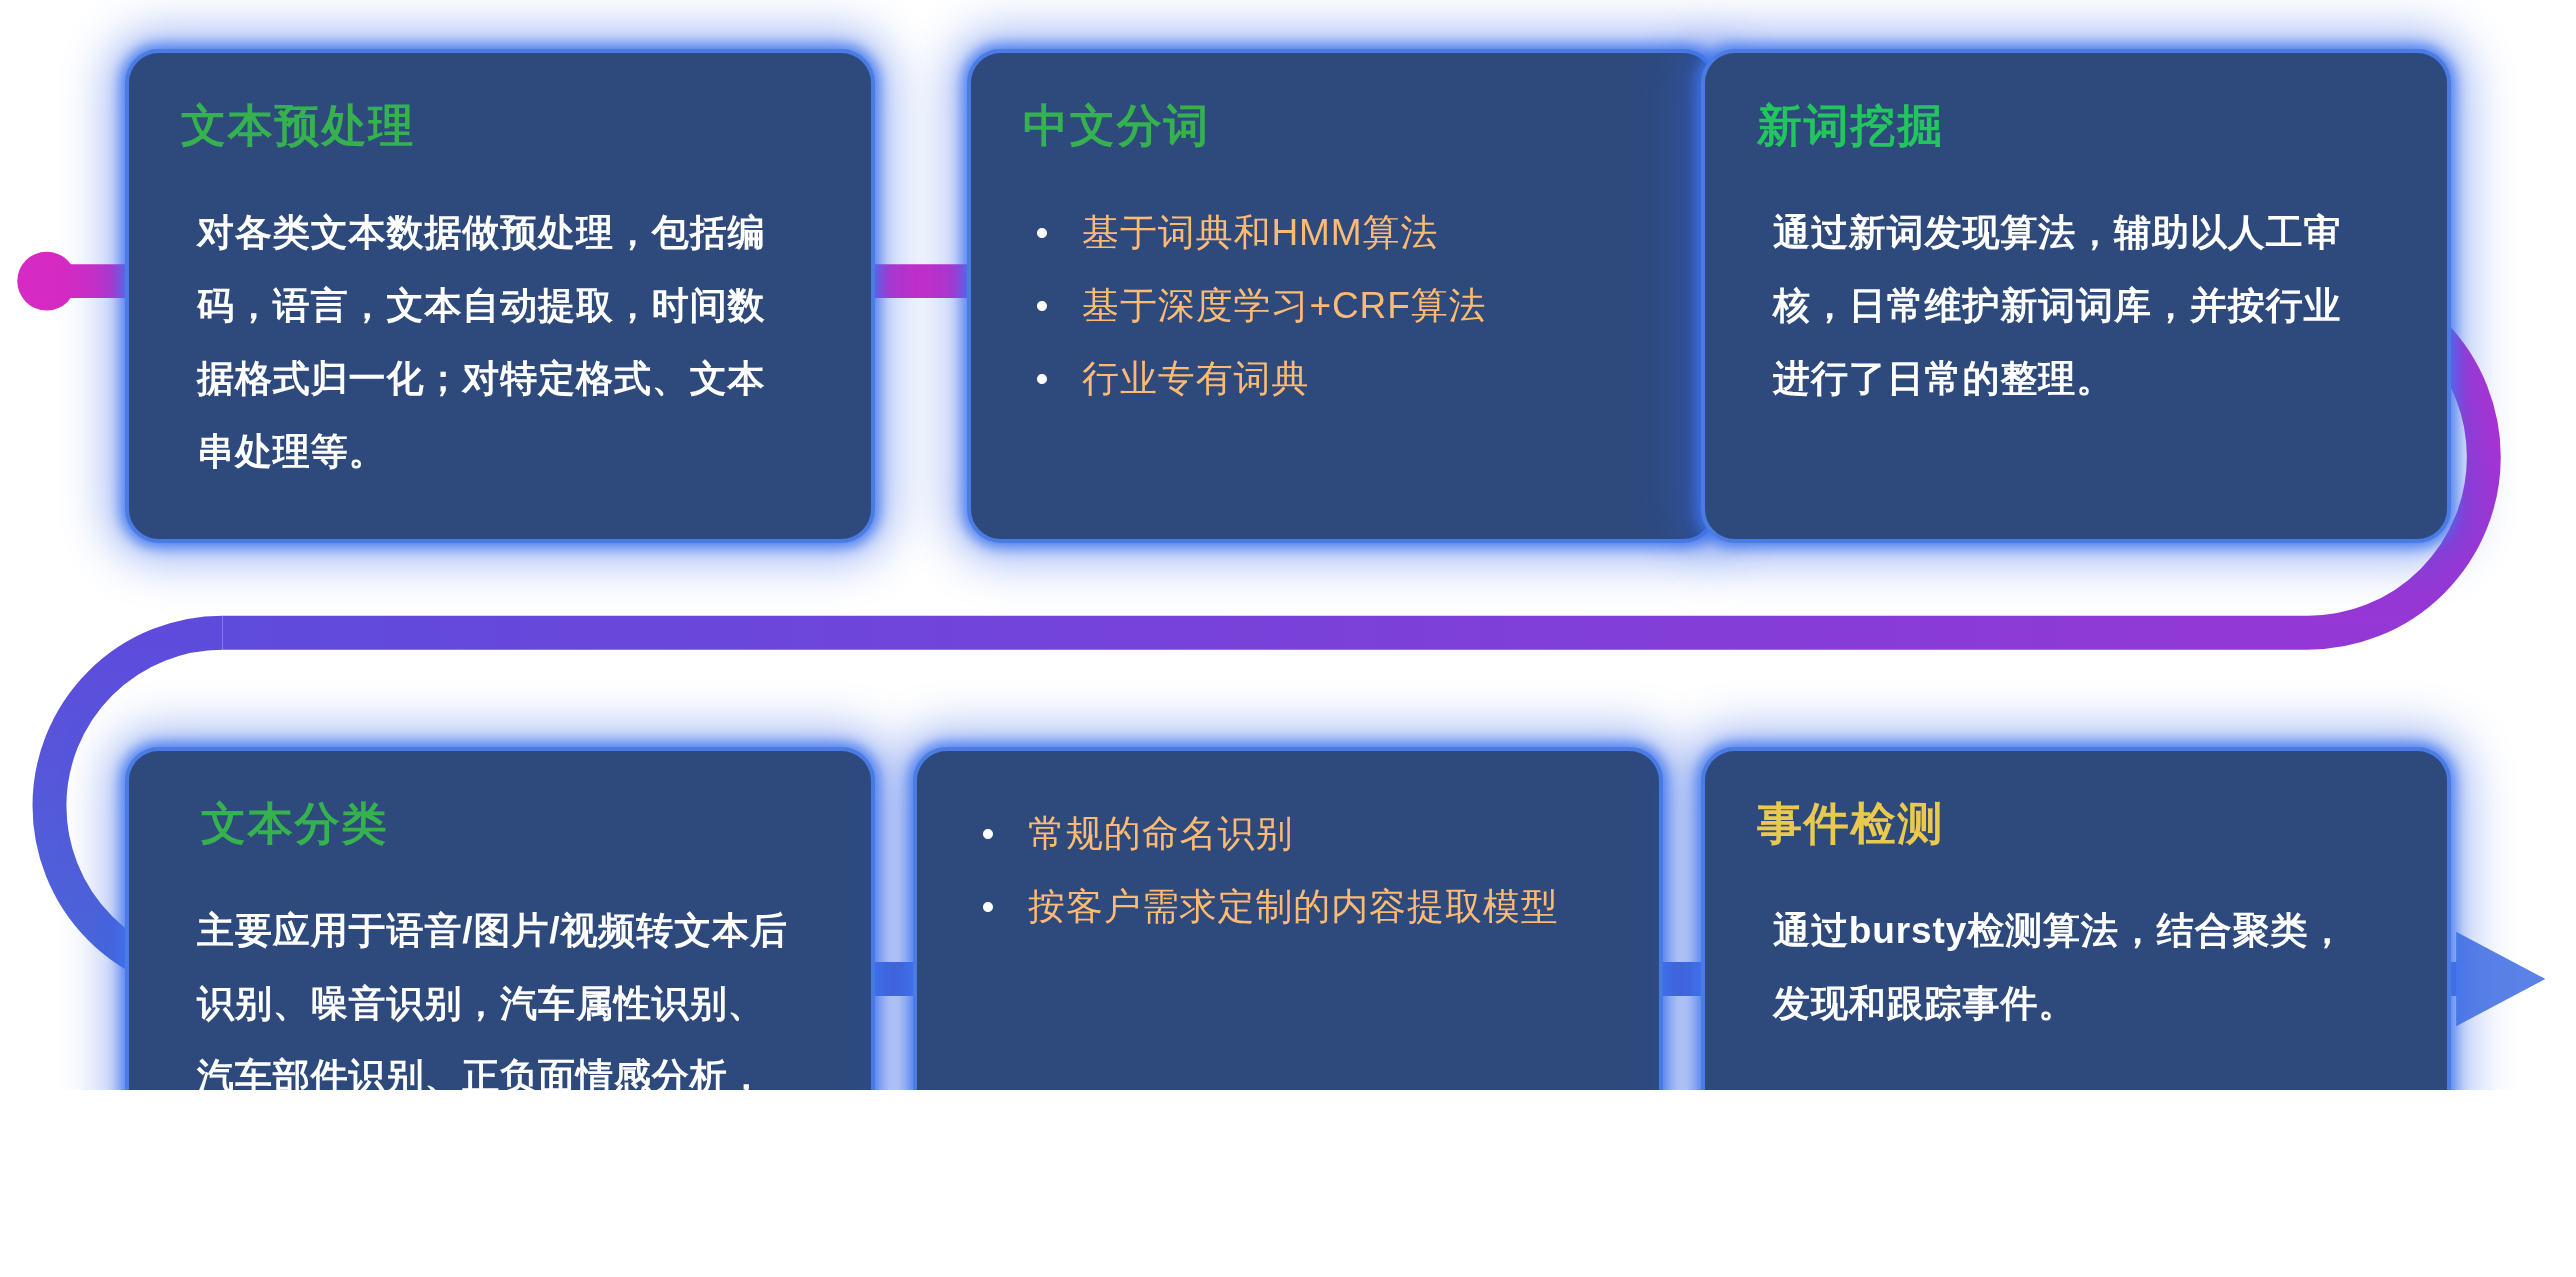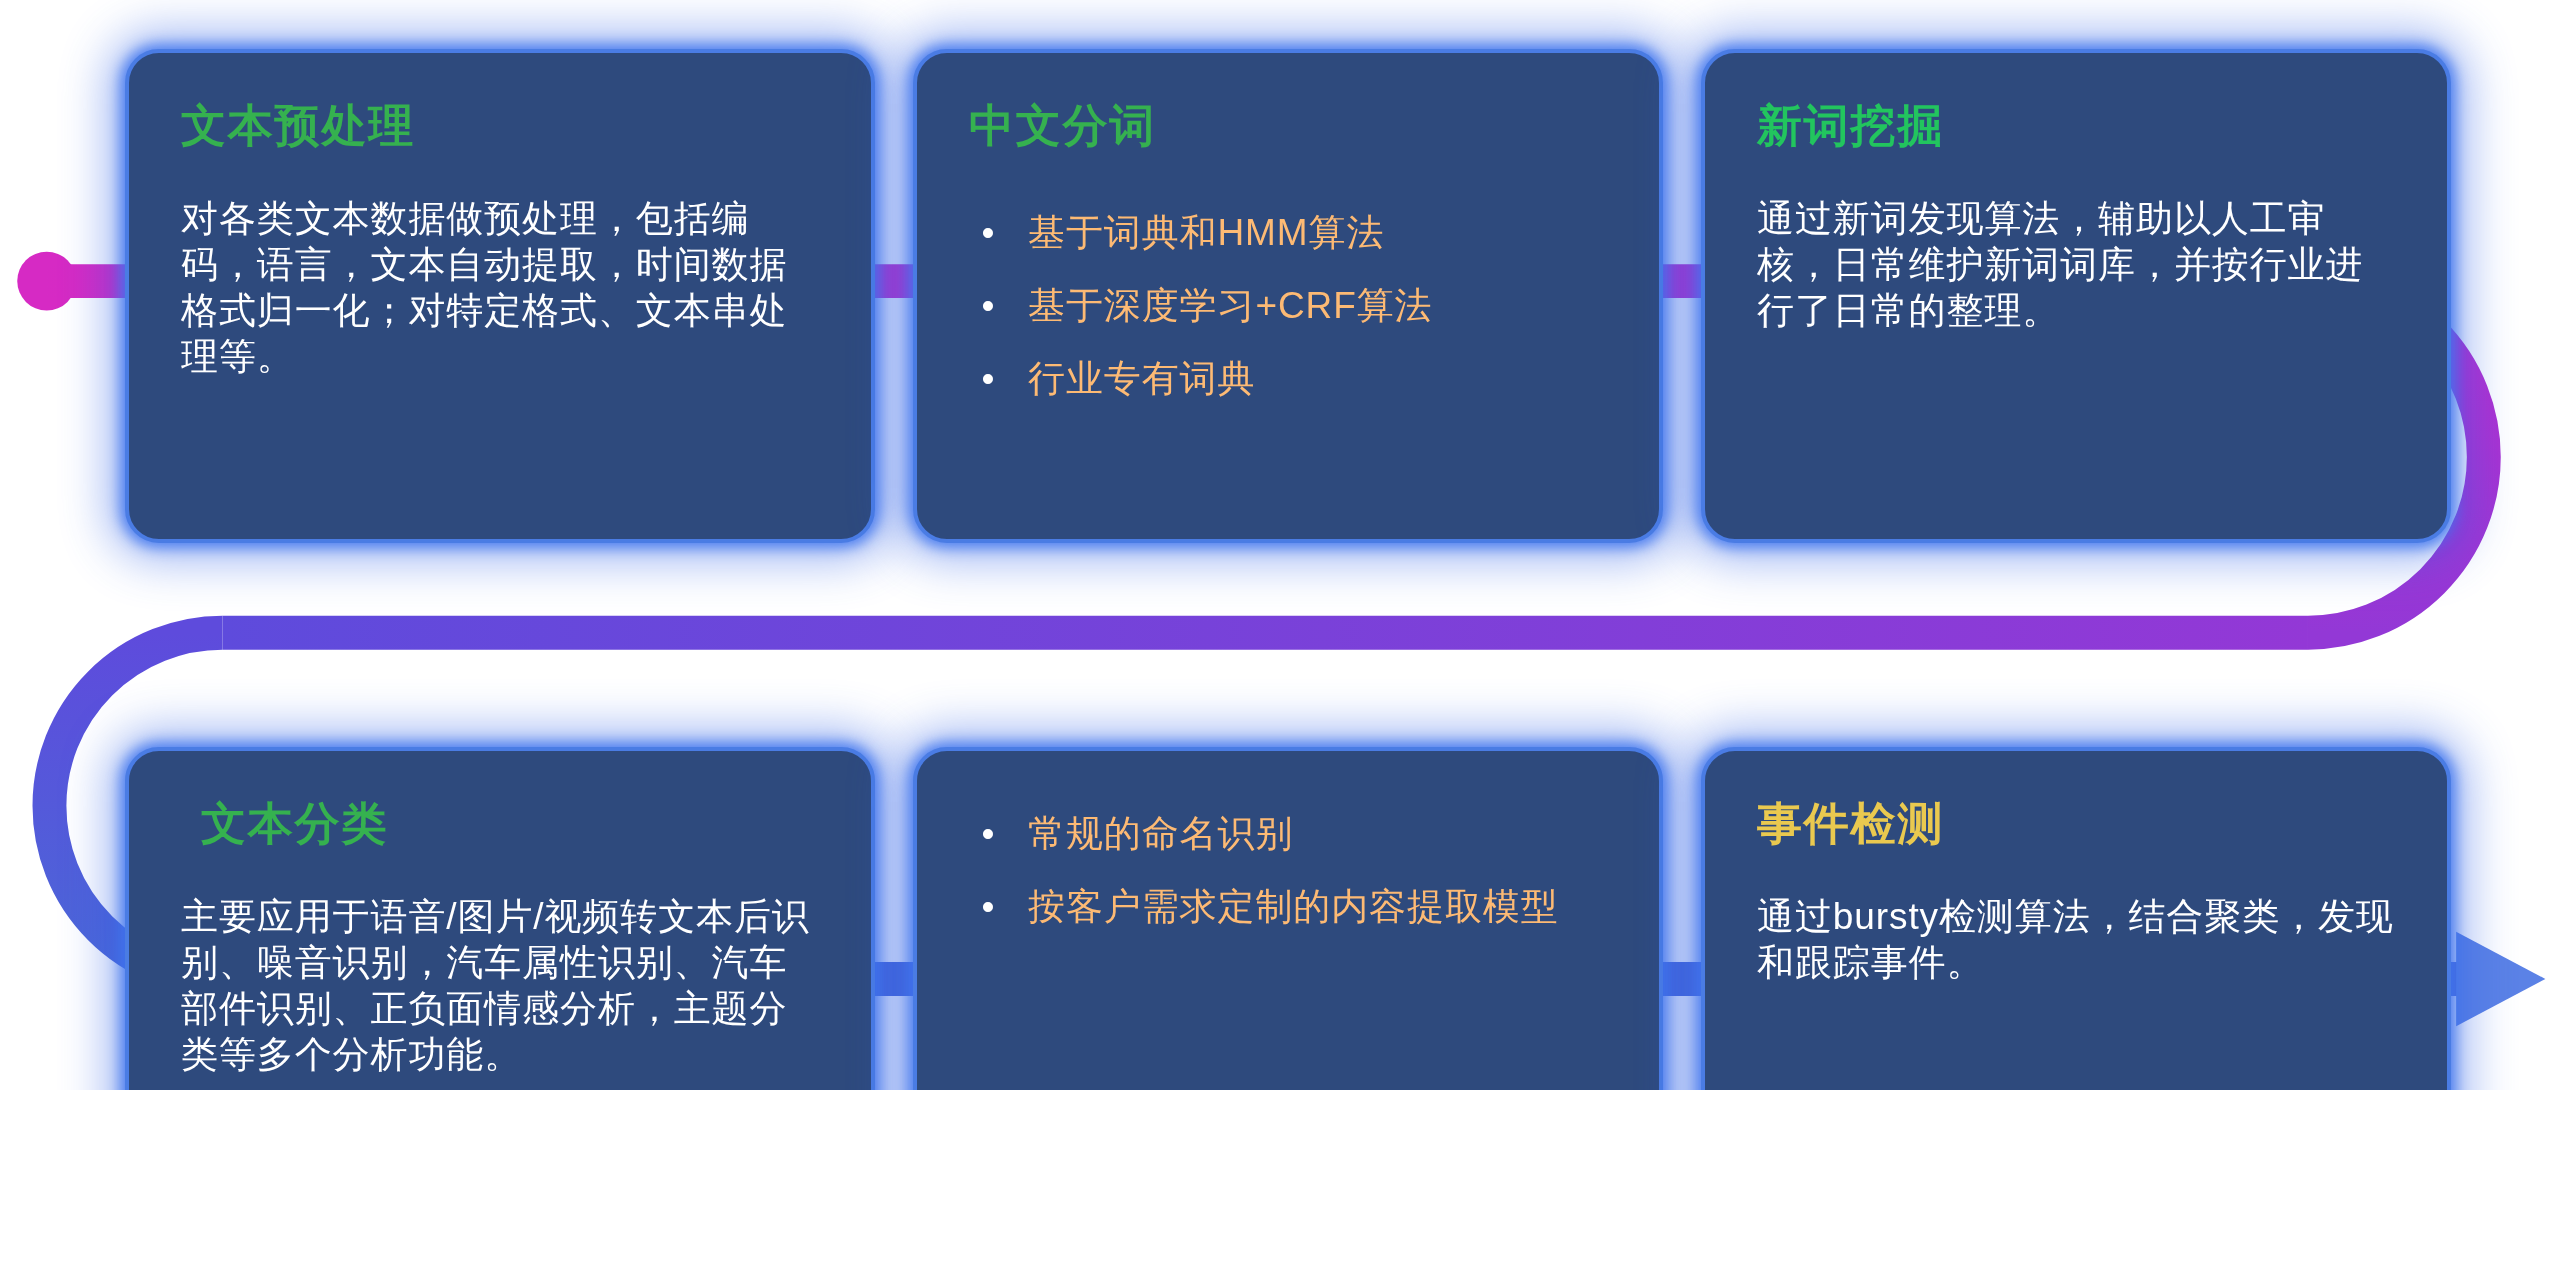--- a/index.html
+++ b/index.html
@@ -36,25 +36,26 @@
   }
   .card-title {
     margin: 0 0 43px 0;
     font-size: 45px;
     font-weight: bold;
     line-height: 1.2;
     color: #ffffff;
     letter-spacing: 1.8px;
   }
   .card-body {
-    margin: 0;
+    margin: 16px;
     font-size: 37px;
-    line-height: 46px;
+    line-height: 73px;
     color: #ffffff;
     letter-spacing: 0.9px;
+    font-weight: bold;
   }
   .bullet-list {
     margin: 0;
     padding: 0;
     list-style: none;
   }
   .bullet-item {
     position: relative;
     padding-left: 59px;
     font-size: 37px;
@@ -64,21 +65,21 @@
   }
   .bullet-item::before {
     content: "\2022";
     position: absolute;
     left: 12.5px;
     top: 0;
     color: #ffffff;
   }
   
   .pos-0 { left: 125px;  top: 49px;  height: 494px; }
-  .pos-1 { left: 913px; top: 49px;  height: 494px; }
+  .pos-1 { left: 967px; top: 49px;  height: 494px; }
   .pos-2 { left: 1701px; top: 49px;  height: 494px; }
   .pos-3 { left: 125px;  top: 747px; height: 503px; }
   .pos-4 { left: 913px; top: 747px; height: 503px; }
   .pos-5 { left: 1701px; top: 747px; height: 503px; }
 </style>
 </head>
 <body>
 
 <div class="canvas">
 

